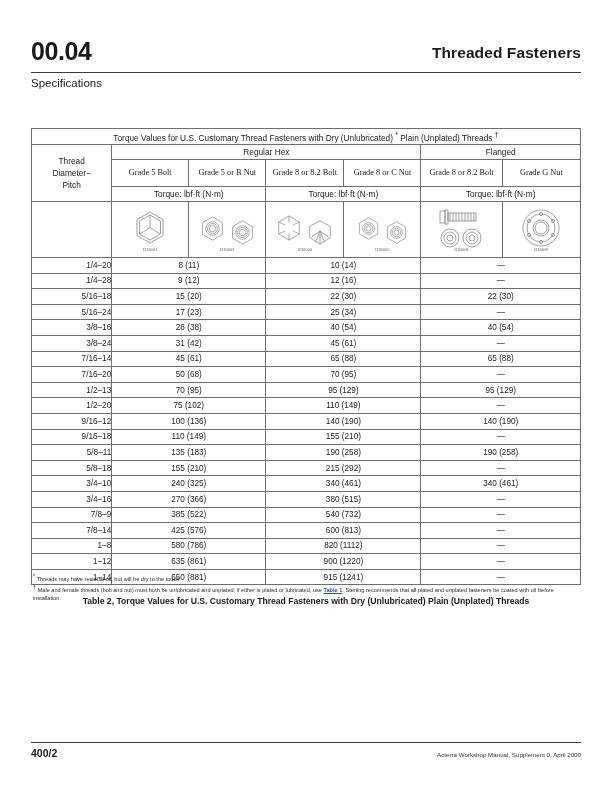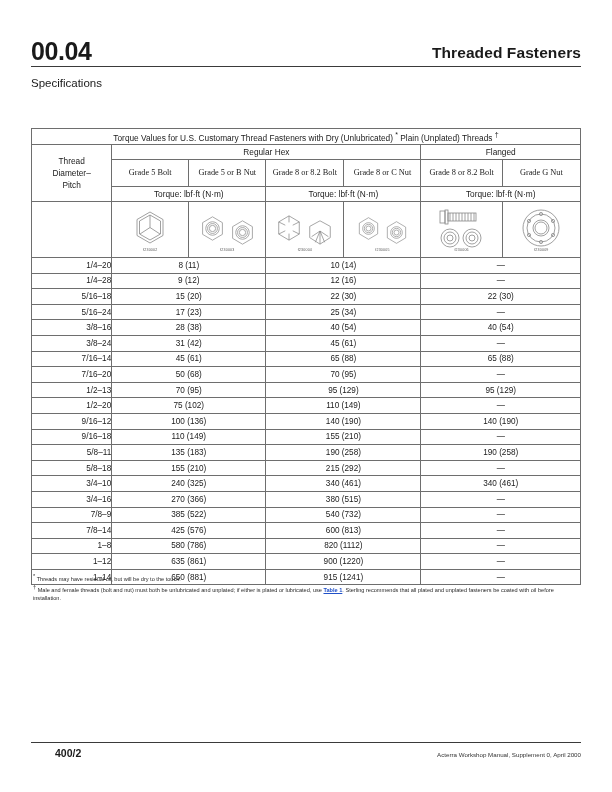--- a/index.html
+++ b/index.html
@@ -25,21 +25,21 @@
     position: absolute;
     left: 31px;
     top: 38px;
     width: 550px;
   }
   .header-row {
     display: flex;
     align-items: flex-end;
     justify-content: space-between;
     border-bottom: 1.6px solid #3a3a3a;
-    padding-bottom: 2px;
+    padding-bottom: 8px;
   }
   .chapter-num {
     font-size: 25px;
     font-weight: bold;
     letter-spacing: -0.4px;
     line-height: 1.05;
   }
   .chapter-title {
     font-size: 15.5px;
     font-weight: bold;
@@ -183,21 +183,21 @@
     position: absolute;
     left: 31px;
     top: 742px;
     width: 550px;
     border-top: 1.1px solid #3a3a3a;
     display: flex;
     align-items: flex-start;
     justify-content: space-between;
     padding-top: 4px;
   }
-  .page-num { font-size: 10.5px; font-weight: bold; margin-left: 24px; }
+  .page-num { font-size: 10.5px; font-weight: bold; }
   .footer-note { font-size: 6.2px; color: #333; padding-top: 4px; }
 </style>
 </head>
 <body>
 
 <div class="page">
 
   <div class="header">
     <div class="header-row">
       <div class="chapter-num">00.04</div>
@@ -473,19 +473,20 @@
           </tr>
         </tbody>
     </table>
   </div>
 
   <div class="footnotes">
     <span class="fn"><span class="marker">*</span> <span>Threads may have residual oil, but will be dry to the touch.</span></span>
     <span class="fn"><span class="marker">†</span> <span>Male and female threads (bolt and nut) must both be unlubricated and unplated; if either is plated or lubricated, use </span><a class="link" href="#">Table  1</a><span>. Sterling recommends that all plated and unplated fasteners be coated with oil before installation.</span></span>
   </div>
 
+  <div class="table-caption">Table 2, Torque Values for U.S. Customary Thread Fasteners with Dry (Unlubricated) Plain (Unplated) Threads</div>
 
   <div class="footer">
     <div class="page-num">400/2</div>
     <div class="footer-note">Acterra Workshop Manual, Supplement 0, April 2000</div>
   </div>
 
 </div>
 
 </body></html>

